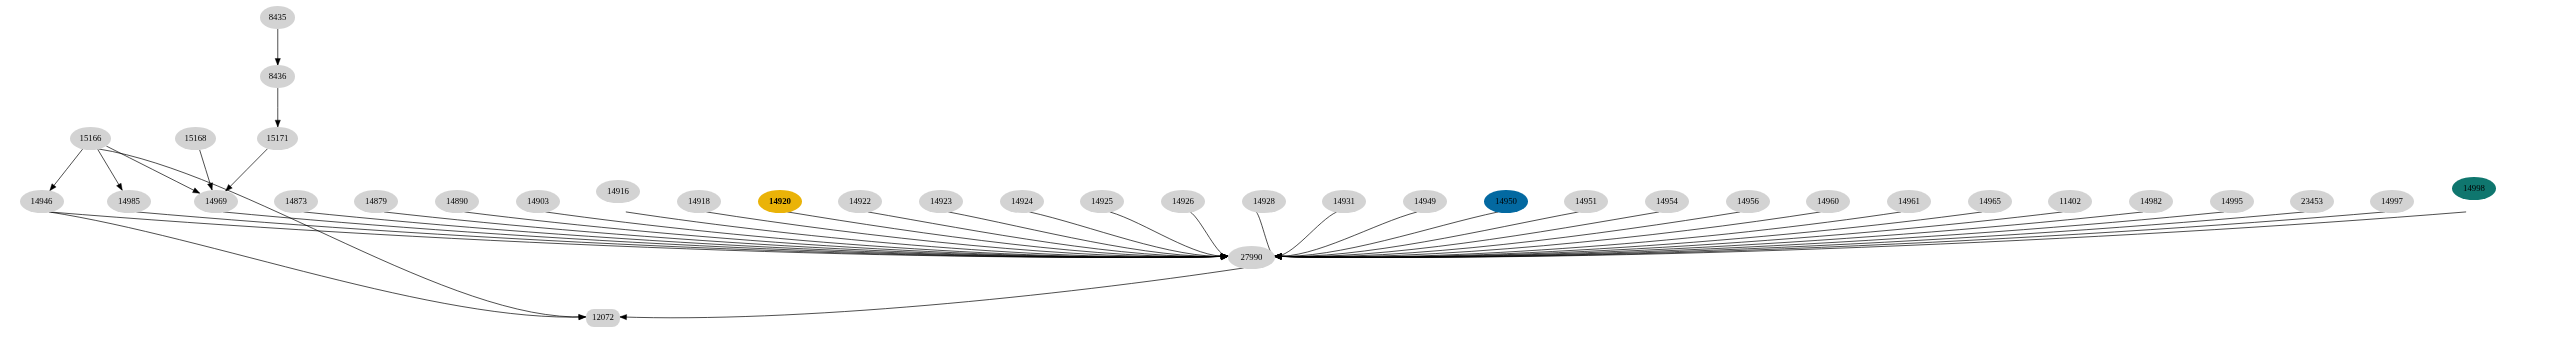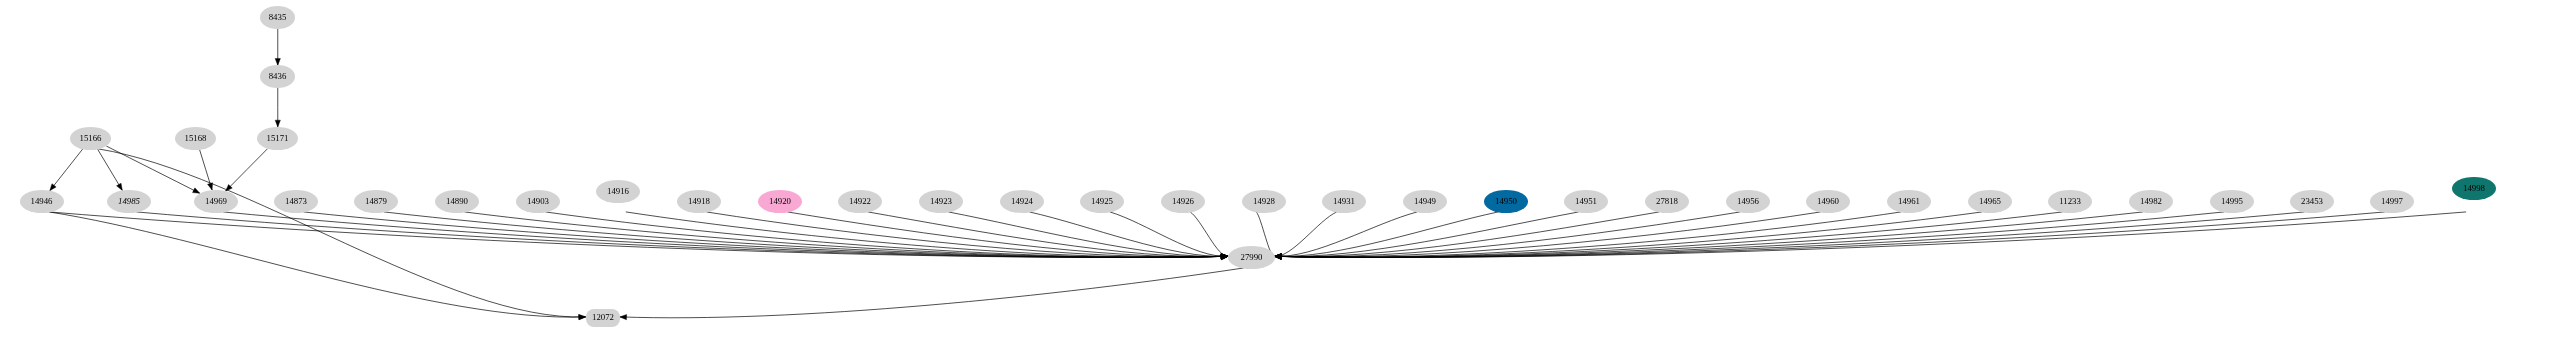--- a/index.html
+++ b/index.html
@@ -153,21 +153,21 @@
       </div>
       <div class="node ellipse" style="left: 70px; top: 127px; width: 41px; height: 22.6px; background: rgb(211, 211, 211); color: rgb(0, 0, 0);">
         <span>15166</span>
       </div>
       <div class="node ellipse" style="left: 175px; top: 127px; width: 41px; height: 22.6px; background: rgb(211, 211, 211); color: rgb(0, 0, 0);">
         <span>15168</span>
       </div>
       <div class="node ellipse" style="left: 19.5px; top: 190px; width: 44px; height: 22.6px; background: rgb(211, 211, 211); color: rgb(0, 0, 0);">
         <span>14946</span>
       </div>
-      <div class="node ellipse" style="left: 107px; top: 190px; width: 44px; height: 22.6px; background: rgb(211, 211, 211); color: rgb(0, 0, 0); font-style: italic;">
+      <div class="node ellipse" style="left: 107px; top: 190px; width: 44px; height: 22.6px; background: rgb(211, 211, 211); color: rgb(0, 0, 0);">
         <span>14985</span>
       </div>
       <div class="node ellipse" style="left: 194px; top: 190px; width: 44px; height: 22.6px; background: rgb(211, 211, 211); color: rgb(0, 0, 0);">
         <span>14969</span>
       </div>
       <div class="node ellipse" style="left: 274px; top: 190px; width: 44px; height: 22.6px; background: rgb(211, 211, 211); color: rgb(0, 0, 0);">
         <span>14873</span>
       </div>
       <div class="node ellipse" style="left: 354px; top: 190px; width: 44px; height: 22.6px; background: rgb(211, 211, 211); color: rgb(0, 0, 0);">
         <span>14879</span>
@@ -177,21 +177,21 @@
       </div>
       <div class="node ellipse" style="left: 516px; top: 190px; width: 44px; height: 22.6px; background: rgb(211, 211, 211); color: rgb(0, 0, 0);">
         <span>14903</span>
       </div>
       <div class="node ellipse" style="left: 596px; top: 180px; width: 44px; height: 22.6px; background: rgb(211, 211, 211); color: rgb(0, 0, 0);">
         <span>14916</span>
       </div>
       <div class="node ellipse" style="left: 677px; top: 190px; width: 44px; height: 22.6px; background: rgb(211, 211, 211); color: rgb(0, 0, 0);">
         <span>14918</span>
       </div>
-      <div class="node ellipse" style="left: 758px; top: 190px; width: 44px; height: 22.6px; background: #f9a8d4; color: rgb(0, 0, 0);">
+      <div class="node ellipse" style="left: 758px; top: 190px; width: 44px; height: 22.6px; background: #eab308; color: rgb(0, 0, 0); font-weight: bold;">
         <span>14920</span>
       </div>
       <div class="node ellipse" style="left: 838px; top: 190px; width: 44px; height: 22.6px; background: rgb(211, 211, 211); color: rgb(0, 0, 0);">
         <span>14922</span>
       </div>
       <div class="node ellipse" style="left: 919px; top: 190px; width: 44px; height: 22.6px; background: rgb(211, 211, 211); color: rgb(0, 0, 0);">
         <span>14923</span>
       </div>
       <div class="node ellipse" style="left: 1000px; top: 190px; width: 44px; height: 22.6px; background: rgb(211, 211, 211); color: rgb(0, 0, 0);">
         <span>14924</span>
@@ -211,36 +211,36 @@
       <div class="node ellipse" style="left: 1403px; top: 190px; width: 44px; height: 22.6px; background: rgb(211, 211, 211); color: rgb(0, 0, 0);">
         <span>14949</span>
       </div>
       <div class="node ellipse" style="left: 1484px; top: 190px; width: 44px; height: 22.6px; background: #0369a1; color: rgb(0, 0, 0);">
         <span>14950</span>
       </div>
       <div class="node ellipse" style="left: 1564px; top: 190px; width: 44px; height: 22.6px; background: rgb(211, 211, 211); color: rgb(0, 0, 0);">
         <span>14951</span>
       </div>
       <div class="node ellipse" style="left: 1645px; top: 190px; width: 44px; height: 22.6px; background: rgb(211, 211, 211); color: rgb(0, 0, 0);">
-        <span>27818</span>
+        <span>14954</span>
       </div>
       <div class="node ellipse" style="left: 1726px; top: 190px; width: 44px; height: 22.6px; background: rgb(211, 211, 211); color: rgb(0, 0, 0);">
         <span>14956</span>
       </div>
       <div class="node ellipse" style="left: 1806px; top: 190px; width: 44px; height: 22.6px; background: rgb(211, 211, 211); color: rgb(0, 0, 0);">
         <span>14960</span>
       </div>
       <div class="node ellipse" style="left: 1887px; top: 190px; width: 44px; height: 22.6px; background: rgb(211, 211, 211); color: rgb(0, 0, 0);">
         <span>14961</span>
       </div>
       <div class="node ellipse" style="left: 1968px; top: 190px; width: 44px; height: 22.6px; background: rgb(211, 211, 211); color: rgb(0, 0, 0);">
         <span>14965</span>
       </div>
       <div class="node ellipse" style="left: 2048px; top: 190px; width: 44px; height: 22.6px; background: rgb(211, 211, 211); color: rgb(0, 0, 0);">
-        <span>11233</span>
+        <span>11402</span>
       </div>
       <div class="node ellipse" style="left: 2129px; top: 190px; width: 44px; height: 22.6px; background: rgb(211, 211, 211); color: rgb(0, 0, 0);">
         <span>14982</span>
       </div>
       <div class="node ellipse" style="left: 2210px; top: 190px; width: 44px; height: 22.6px; background: rgb(211, 211, 211); color: rgb(0, 0, 0);">
         <span>14995</span>
       </div>
       <div class="node ellipse" style="left: 2290px; top: 190px; width: 44px; height: 22.6px; background: rgb(211, 211, 211); color: rgb(0, 0, 0);">
         <span>23453</span>
       </div>

